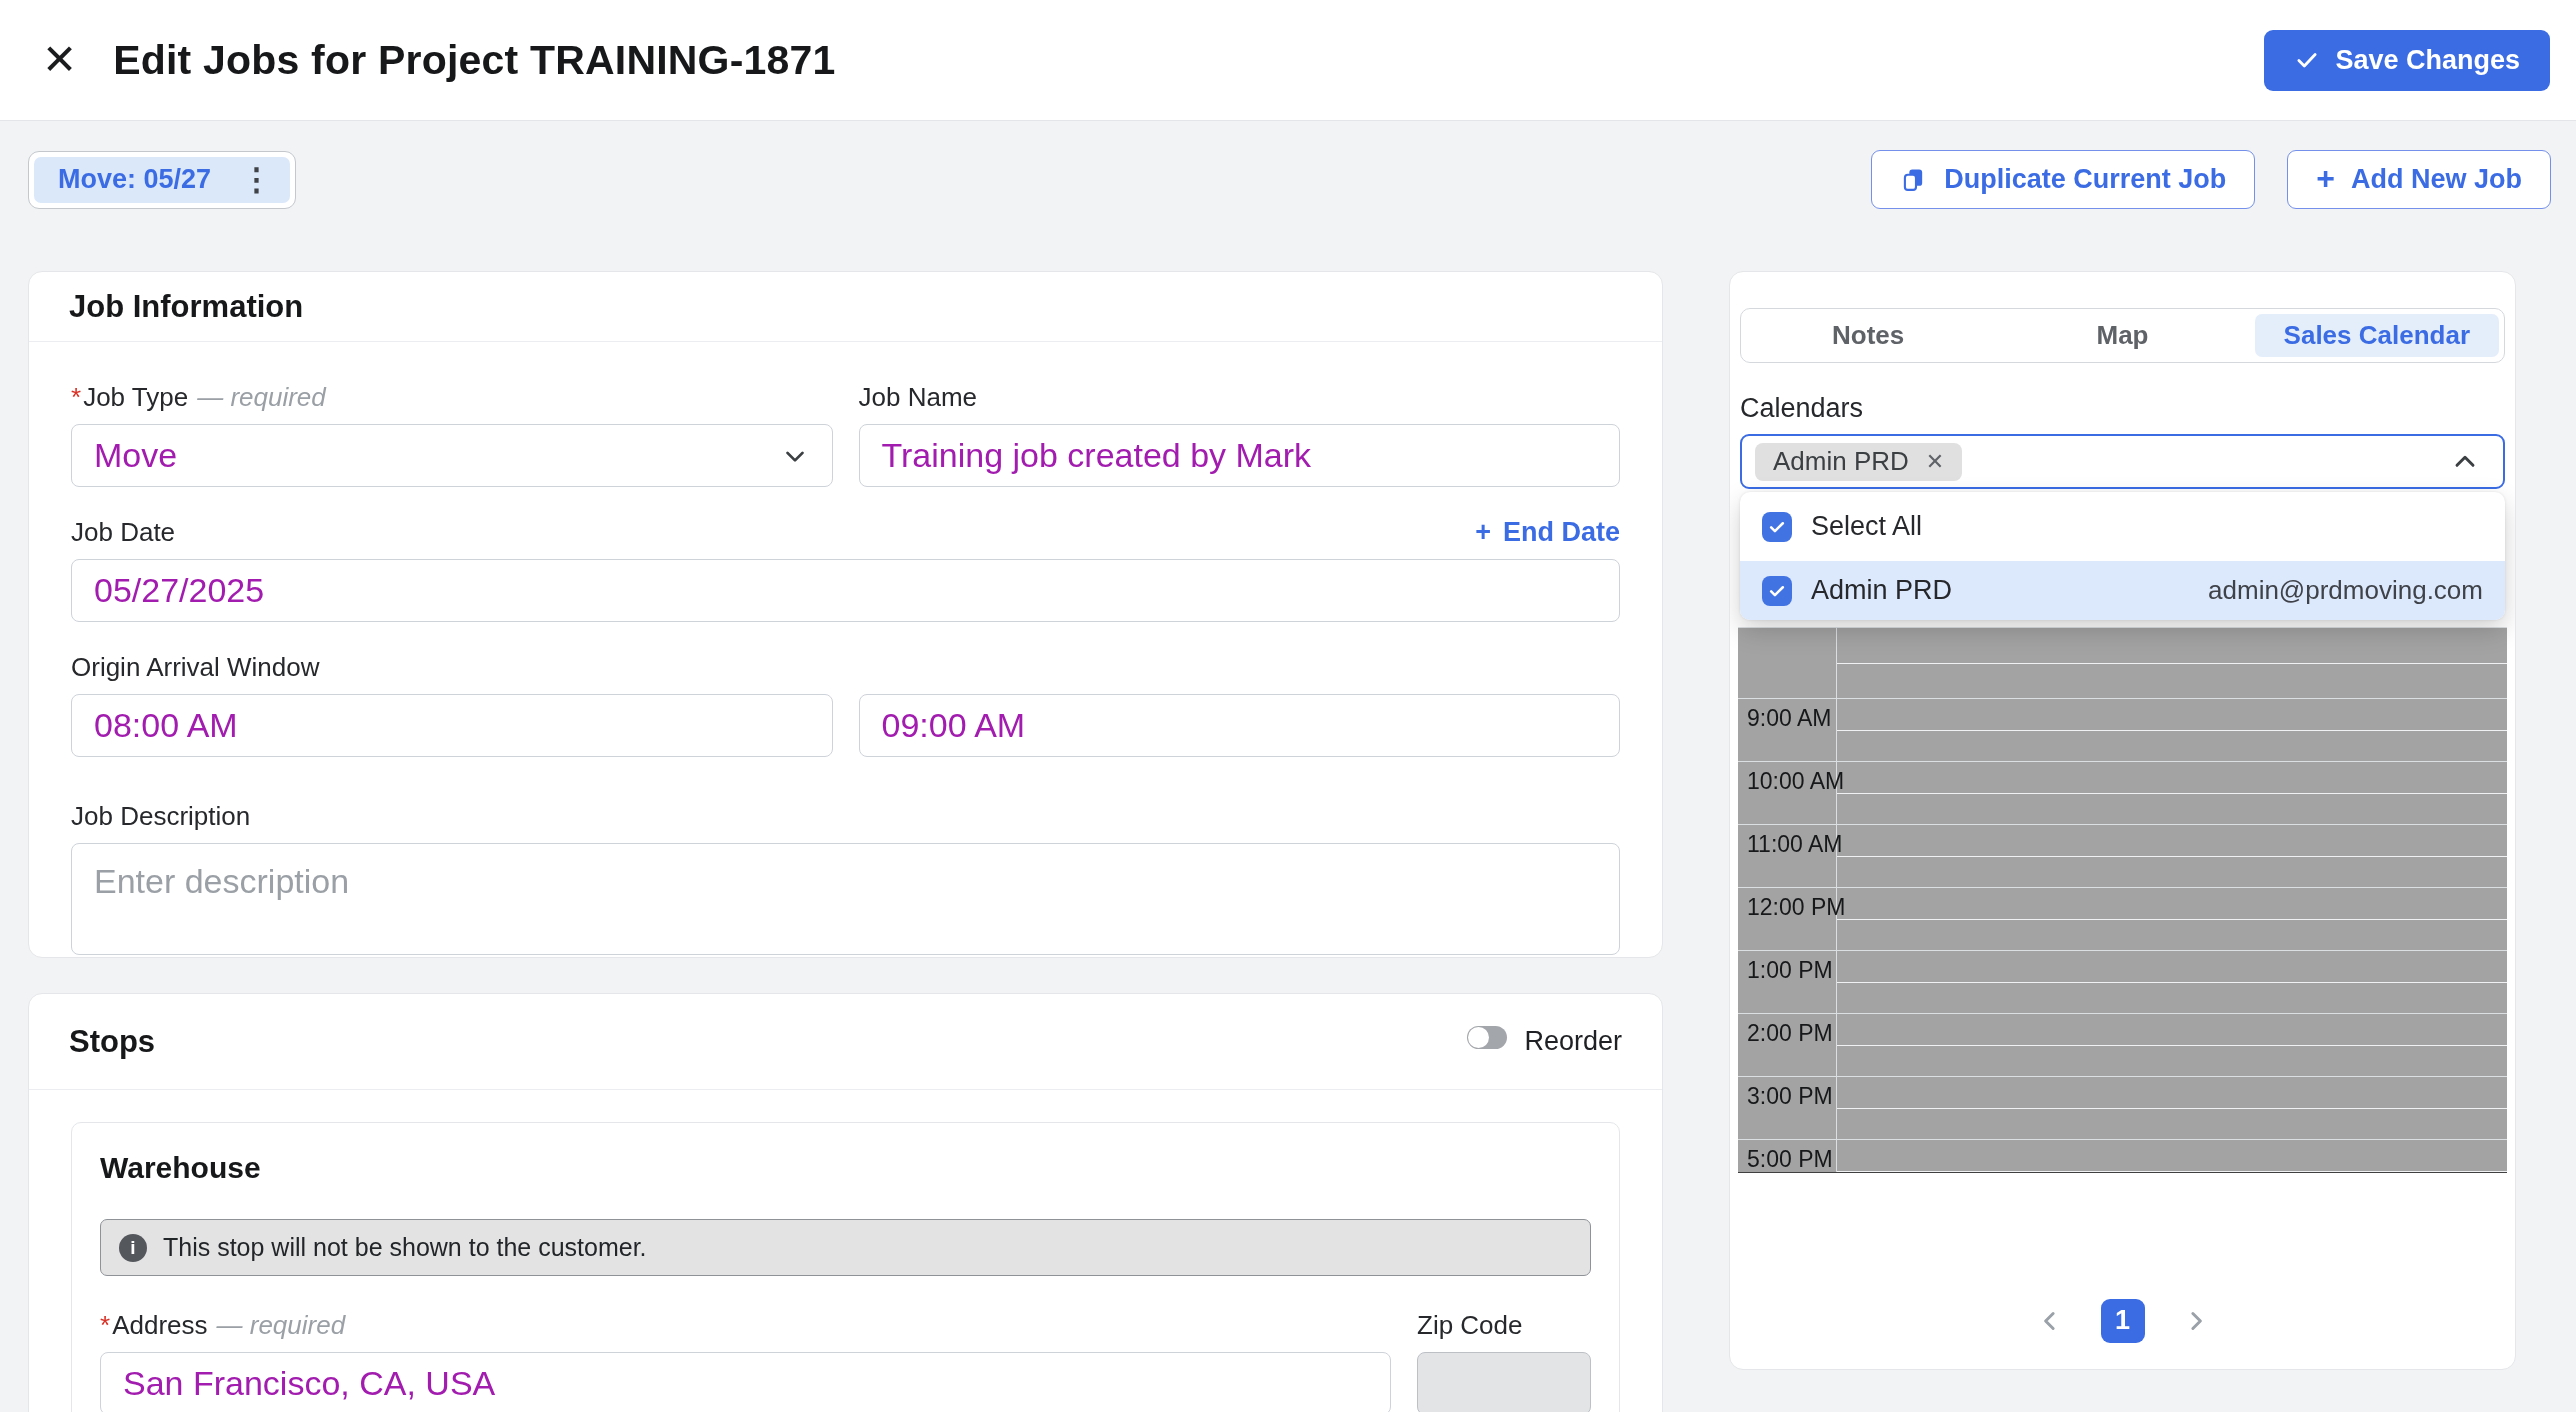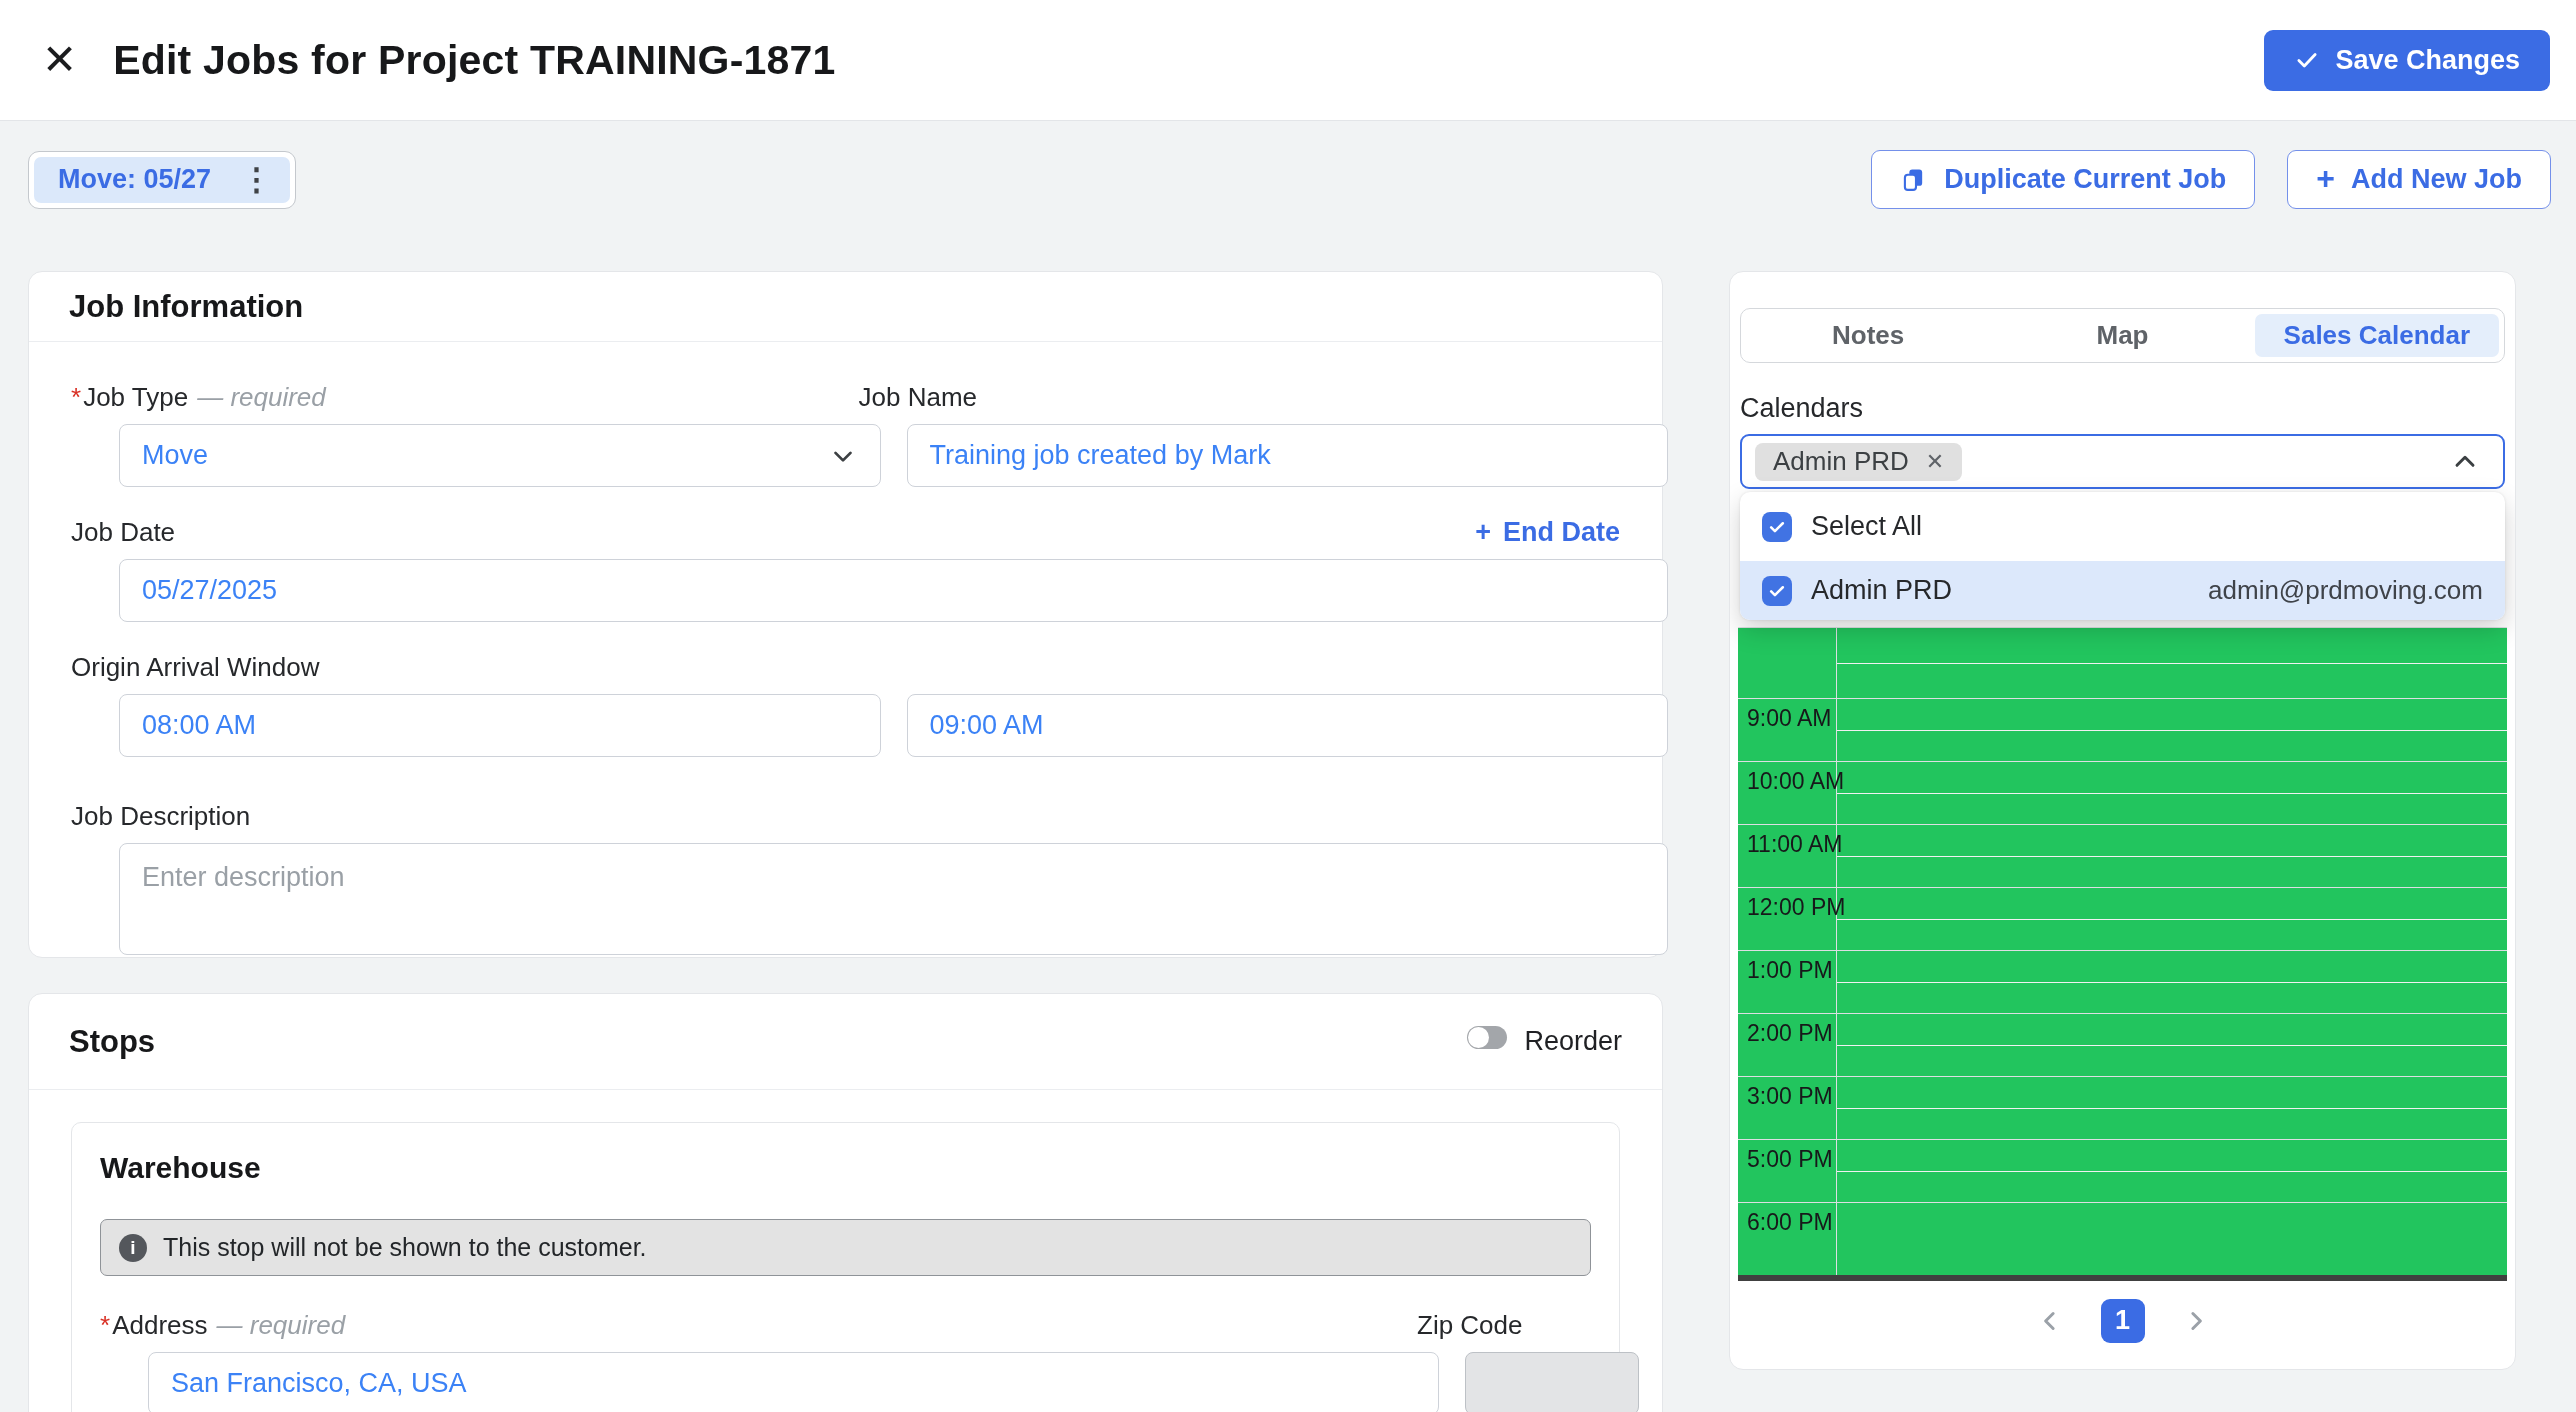--- a/index.html
+++ b/index.html
@@ -50,21 +50,21 @@
   
   #job-card { left:28px; top:271px; width:1635px; height:687px; }
   #job-card .card-head { height:70px; }
   #job-card .card-body { padding:40px 42px 0 42px; }
   .two-col { display:grid; grid-template-columns:1fr 1fr; column-gap:26px; }
   .f-label { font-size:26px; color:#26282b; margin-bottom:11px; display:flex; align-items:baseline; }
   .req-star { color:#d93025; margin-right:2px; }
   .req-suffix { color:#9aa0a6; font-style:italic; margin-left:9px; }
   .tinput, .tselect, .tarea {
     width:100%; height:63px; border:1.5px solid #ced2d9; border-radius:8px;
-    font-size:27px; color:#3b82f6; font-family:inherit; padding:0 22px; background:#fff;margin-left:48px;
+    font-size:34px; color:#a21caf; font-family:inherit; padding:0 22px; background:#fff;
   }
   .tselect { display:flex; align-items:center; justify-content:space-between; cursor:pointer; }
   .tarea { height:112px; padding:18px 22px; resize:none; }
   .tarea::placeholder { color:#9aa0a6; }
   .frow { margin-bottom:30px; }
   .label-row { display:flex; align-items:baseline; justify-content:space-between; }
   .link-btn { color:var(--accent); font-size:27px; font-weight:700; display:flex; gap:12px; align-items:baseline; cursor:pointer; background:none; border:none; font-family:inherit; }
   
   #stops-card { left:28px; top:993px; width:1635px; height:871px; }
   #stops-card .card-head { height:96px; justify-content:space-between; }
@@ -115,22 +115,22 @@
   .dd-row { height:69px; display:flex; align-items:center; gap:19px; padding:0 22px; cursor:pointer; }
   .dd-row.option { height:59px; background:var(--row-blue); }
   .dd-row .name { font-size:27px; color:#26282b; }
   .dd-row .email { margin-left:auto; font-size:26px; color:#3f4349; }
   .cbx {
     width:30px; height:30px; border-radius:8px; background:#4173e3; flex:0 0 auto;
     display:flex; align-items:center; justify-content:center;
   }
   
   .calgrid {
-    position:absolute; left:8px; right:8px; top:355px; height:654px; overflow:hidden;
-    border-bottom:6px solid #404040; background:#22c55e;
+    position:absolute; left:8px; right:8px; top:355px; height:546px; overflow:hidden;
+    border-bottom:1px solid #404040; background:#a3a3a3;
   }
   .gutter-line { position:absolute; left:98px; top:0; bottom:0; width:1px; background:#dcdfe2; }
   .cal-row { position:relative; height:63px; border-top:1px solid #dcdfe2; cursor:pointer; }
   .cal-row.partial { height:71px; }
   .cal-row .half { position:absolute; left:99px; right:0; top:50%; border-top:1px solid #f0f1f2; }
   .cal-time { position:absolute; left:9px; top:6px; font-size:23px; color:#17181a; }
   
   .pager { position:absolute; left:0; right:0; top:1021px; height:55px; display:flex; align-items:center; justify-content:center; gap:30px; }
   .pg-arrow { background:none; border:none; cursor:pointer; display:flex; padding:6px; }
   .pg-num {

